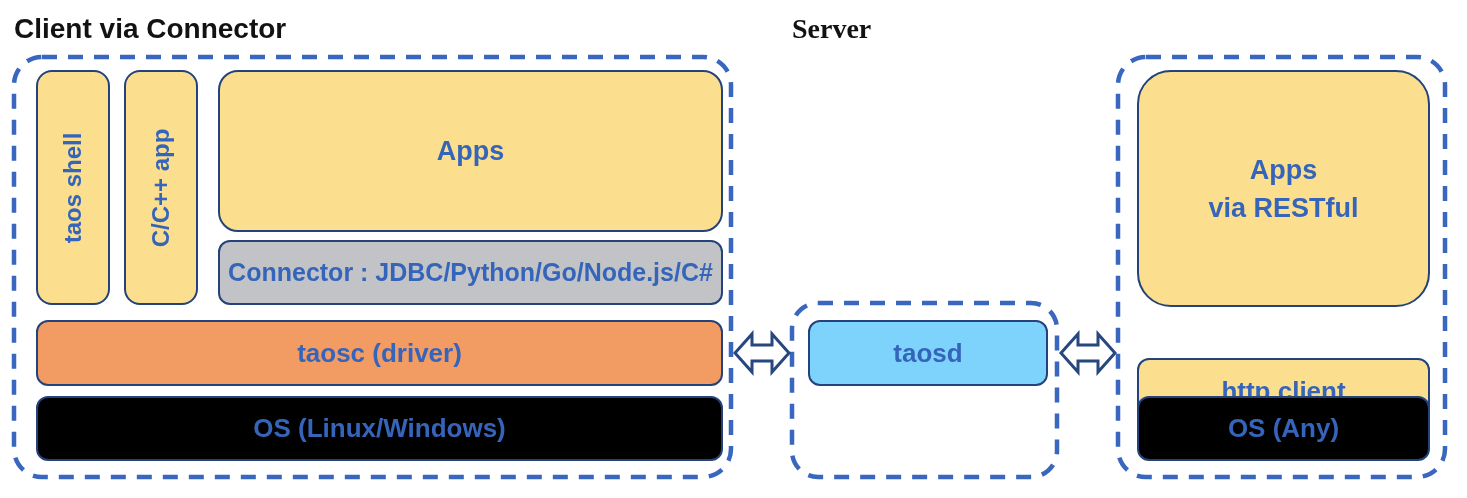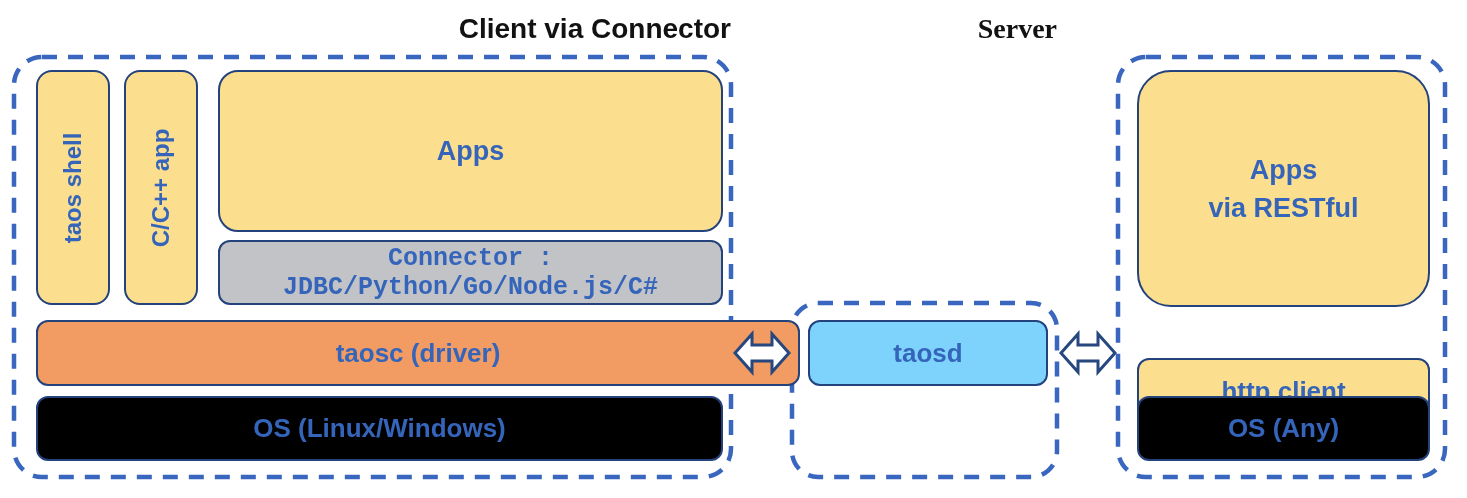--- a/index.html
+++ b/index.html
@@ -7,21 +7,21 @@
     position: relative;
     width: 1467px;
     height: 498px;
     background: #ffffff;
     font-family: "Liberation Sans", sans-serif;
     overflow: hidden;
   }
   .title {
     position: absolute;
     top: 12px;
-    text-align: right;
+    text-align: left;
     font-size: 28px;
     font-weight: bold;
     color: #121212;
     letter-spacing: 0px;
     line-height: 34px;
   }
   .title-left   { left: 14px;   width: 717px; }
   .title-server { left: 792px;  width: 265px; font-family: Liberation Serif, serif; }
   .title-rest   { left: 1118px; width: 327px; }
 
@@ -49,21 +49,21 @@
   .r16 { border-radius: 16px; }
   .r20 { border-radius: 20px; }
   .r34 { border-radius: 34px; }
 
   .vtext {
     transform: rotate(-90deg);
     white-space: nowrap;
     font-size: 24px;
   }
   .pre { white-space: pre-line; line-height: 38px; font-size: 27px; }
-  .connector-label { font-size: 25px; font-family: Liberation Mono, monospace; }
+  .connector-label { font-size: 25px; }
 
   .arrow { position: absolute; }
 </style>
 </head>
 <body>
 
 <div class="canvas">
 
   <div class="title title-left">Client via Connector</div>
   <div class="title title-server">Server</div>
@@ -83,21 +83,21 @@
   </div>
   <div class="box yellow r16" style="left:124px; top:70px; width:74px; height:235px;">
     <span class="vtext">C/C++ app</span>
   </div>
   <div class="box yellow r20" style="left:218px; top:70px; width:505px; height:162px; font-size:27px;">
     <span>Apps</span>
   </div>
   <div class="box gray r12" style="left:218px; top:240px; width:505px; height:65px;">
     <span class="connector-label">Connector : JDBC/Python/Go/Node.js/C#</span>
   </div>
-  <div class="box orange r12" style="left:36px; top:320px; width:764px; height:66px;">
+  <div class="box orange r12" style="left:36px; top:320px; width:687px; height:66px;">
     <span>taosc (driver)</span>
   </div>
   <div class="box steel r12" style="left:36px; top:396px; width:687px; height:65px;">
     <span>OS (Linux/Windows)</span>
   </div>
 
   <div class="box green r12" style="left:808px; top:320px; width:240px; height:66px;">
     <span>taosd</span>
   </div>
 

